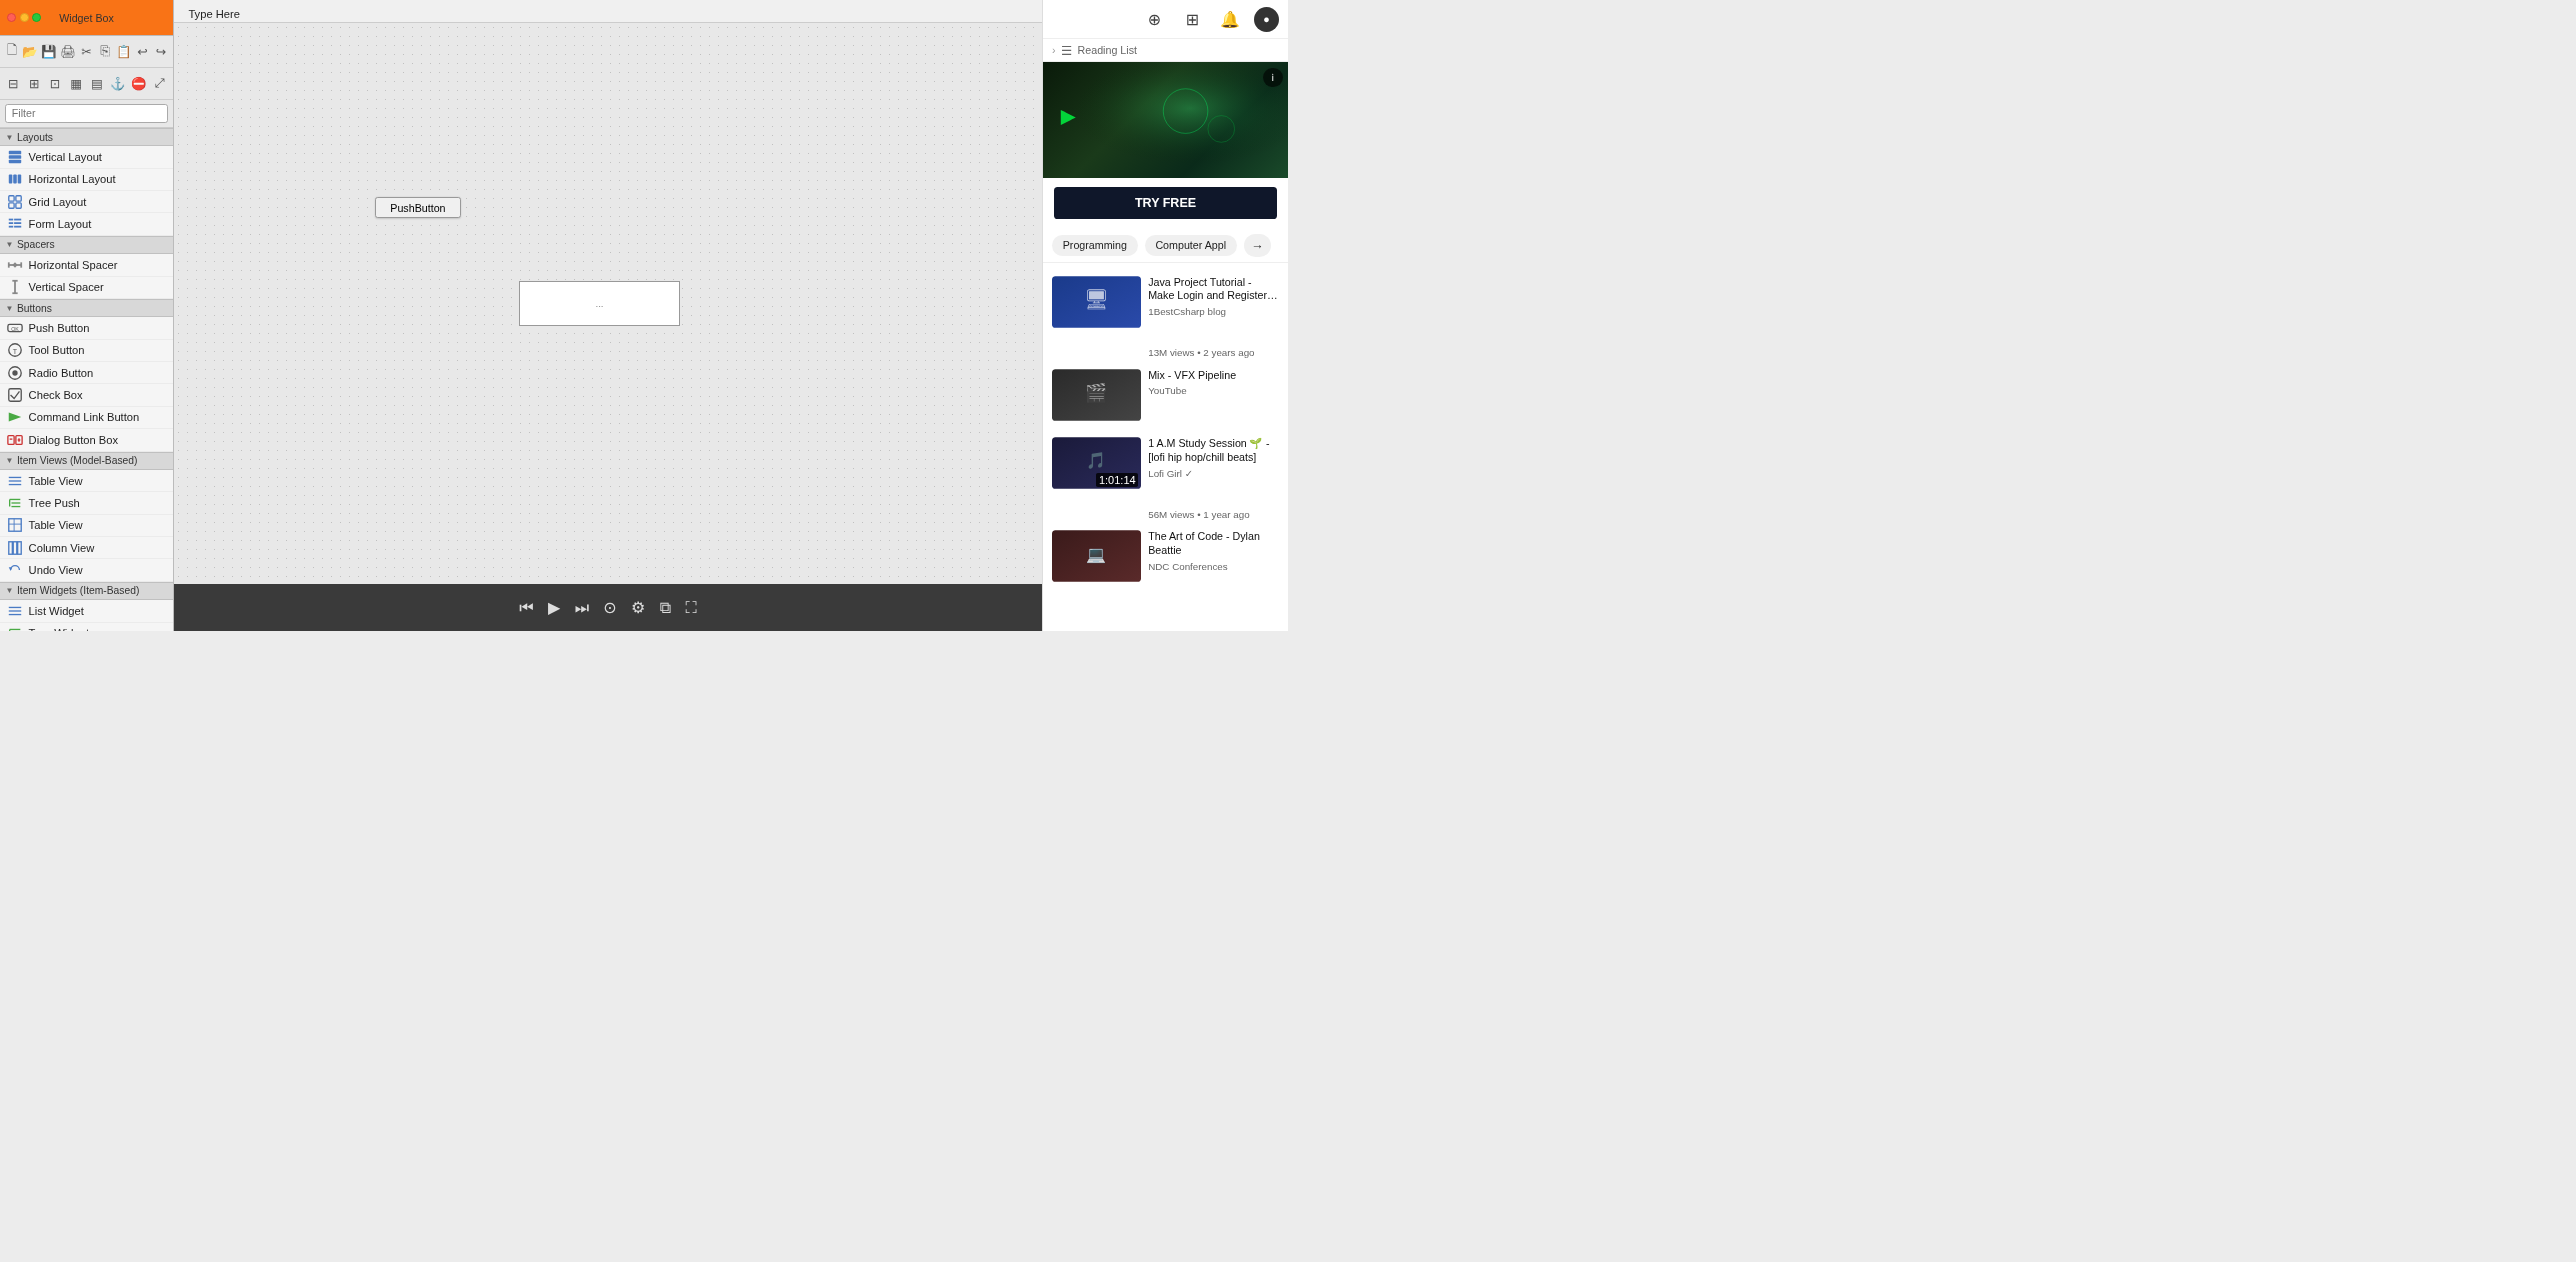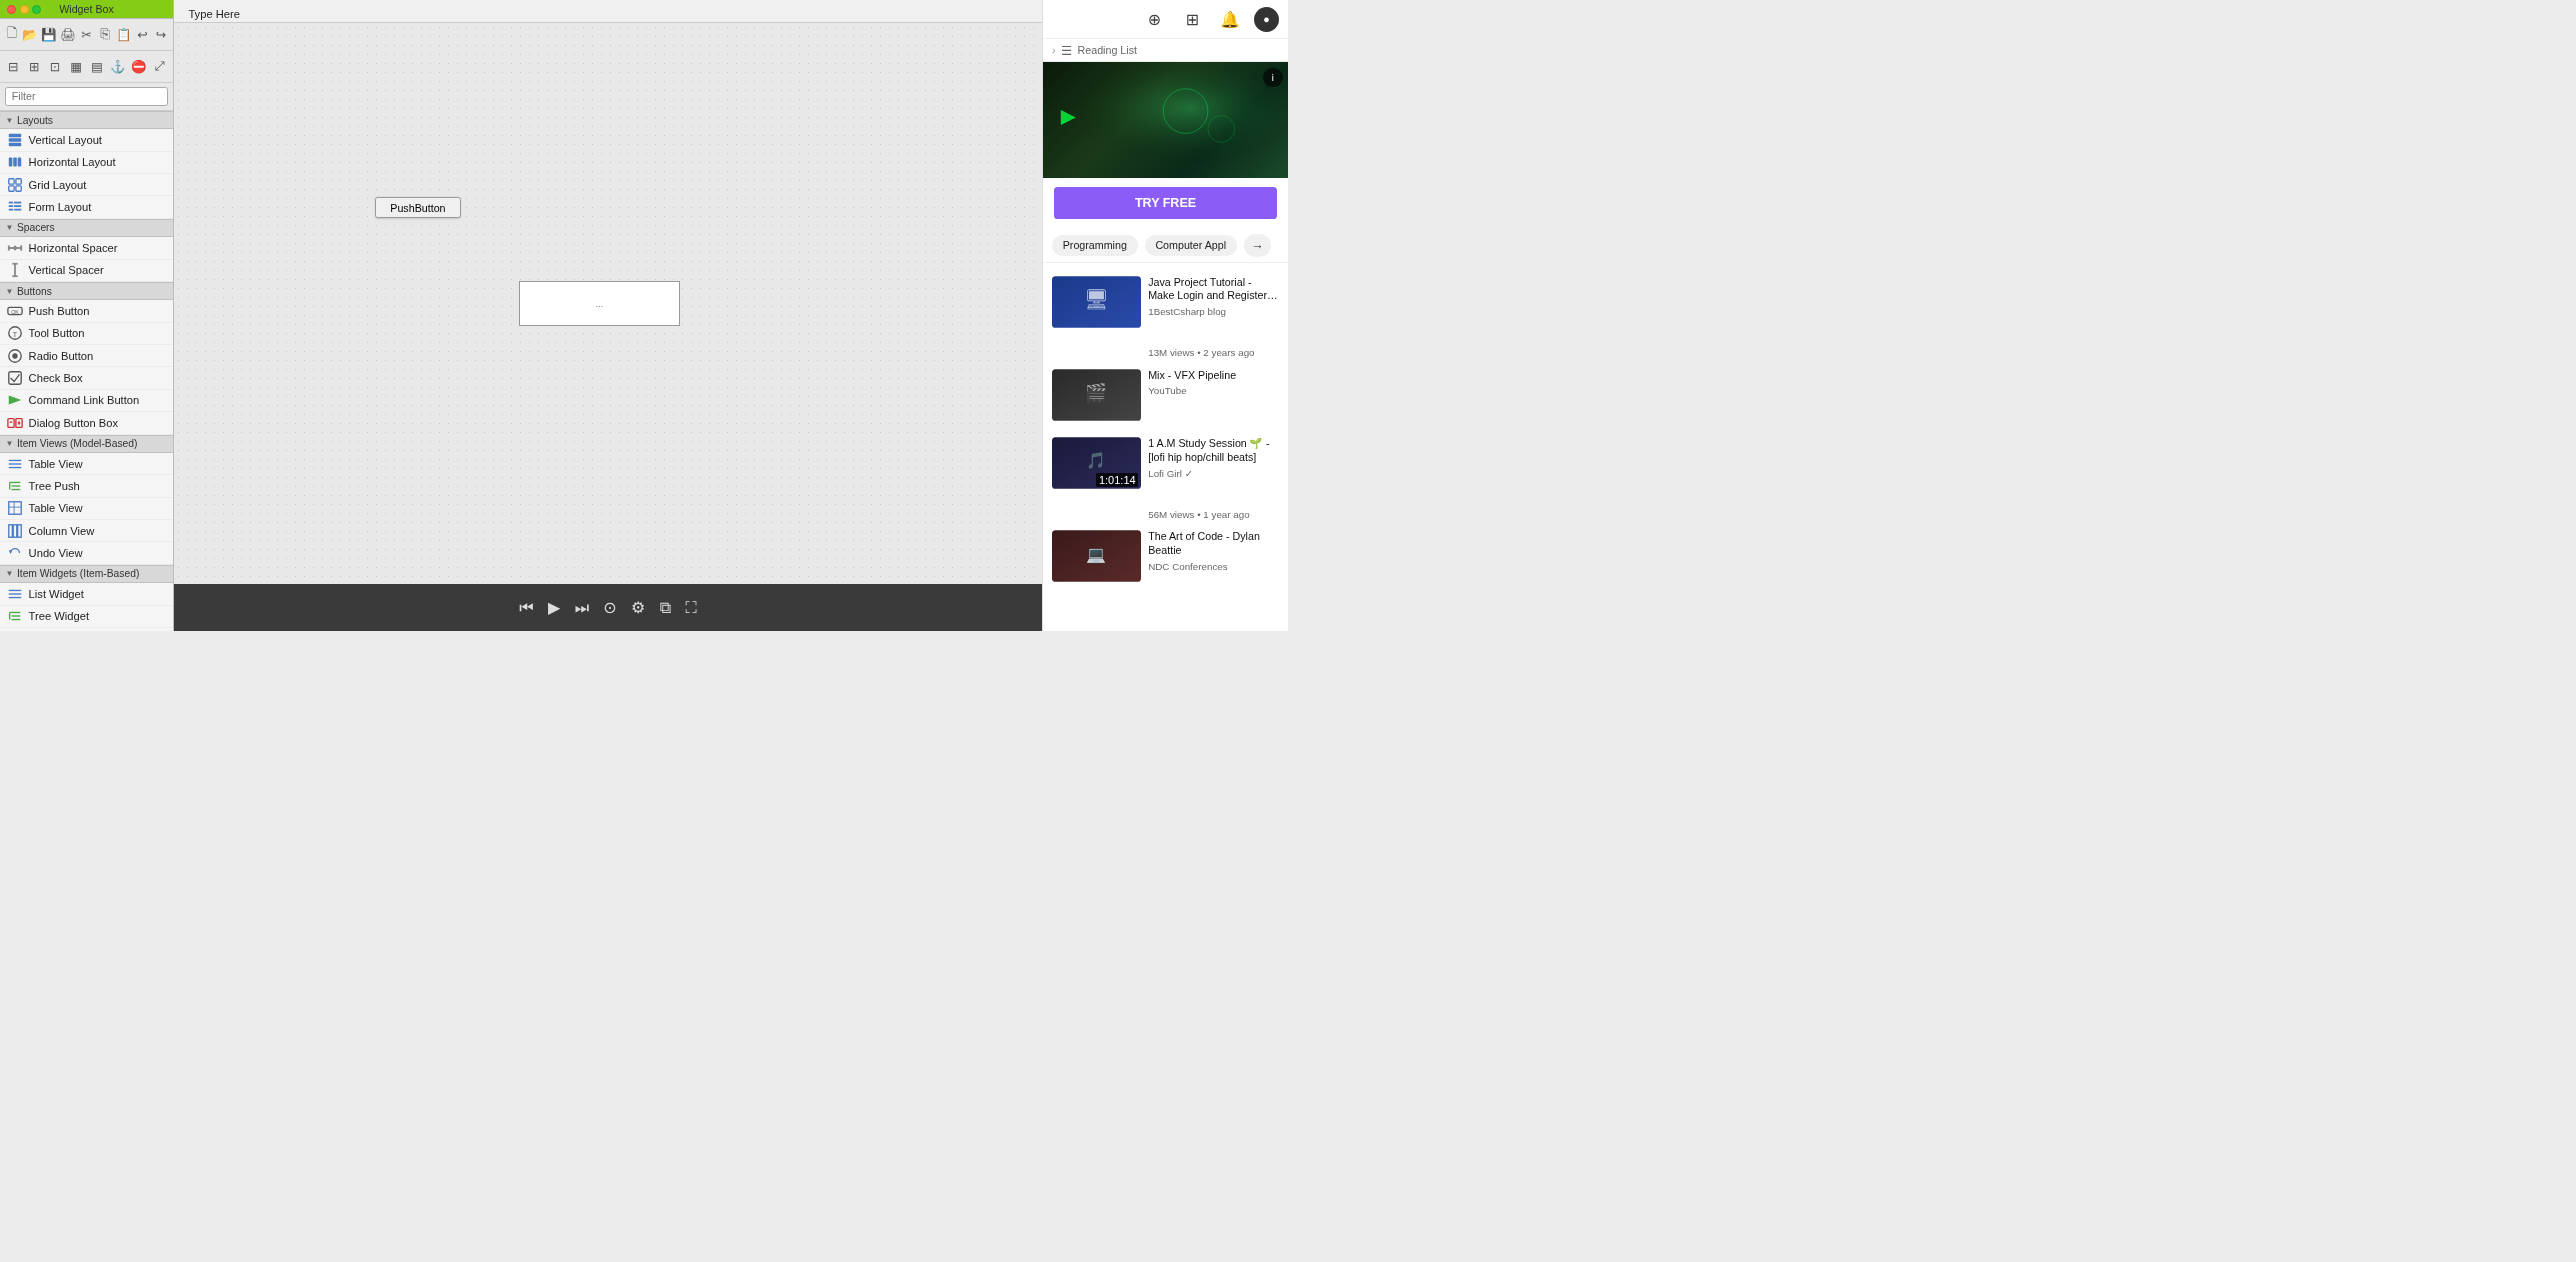--- a/index.html
+++ b/index.html
@@ -25,31 +25,31 @@
       width: 174px;
       background: #f0f0f0;
       border-right: 0.9px solid #bbb;
       display: flex;
       flex-direction: column;
       flex-shrink: 0;
       overflow: hidden;
     }
 
     .widget-box-titlebar {
-      background: #84cc16;
+      background: #f97316;
       border-bottom: 0.9px solid #bbb;
       text-align: center;
       padding: 3.6px 0;
       font-size: 10.7px;
       color: #333;
       display: flex;
       align-items: center;
       justify-content: center;
       gap: 5.4px;
-      height: 19px;
+      height: 36px;
     }
     .traffic-lights {
       display: flex; gap: 3.6px; position: absolute; left: 7.2px;
     }
     .traffic-light {
       width: 9px; height: 9px; border-radius: 50%;
     }
     .traffic-light.red { background: #ff5f57; border: 0.9px solid #e0443e; }
     .traffic-light.yellow { background: #ffbd2e; border: 0.9px solid #dea123; }
     .traffic-light.green { background: #28c840; border: 0.9px solid #1aab29; }
@@ -297,21 +297,21 @@
       position: absolute;
       top: 5.4px; right: 5.4px;
       background: rgba(0,0,0,0.6);
       border-radius: 50%;
       width: 19.7px; height: 19.7px;
       display: flex; align-items: center; justify-content: center;
       color: white; font-size: 9px;
     }
 
     .yt-try-free-btn {
-      background: #8b5cf6;
+      background: #0f172a;
       color: white;
       border: none;
       border-radius: 3.6px;
       padding: 9px 18px;
       font-size: 12.5px;
       font-weight: 600;
       cursor: pointer;
       margin: 9px 10.7px;
       display: block;
       text-align: center;

